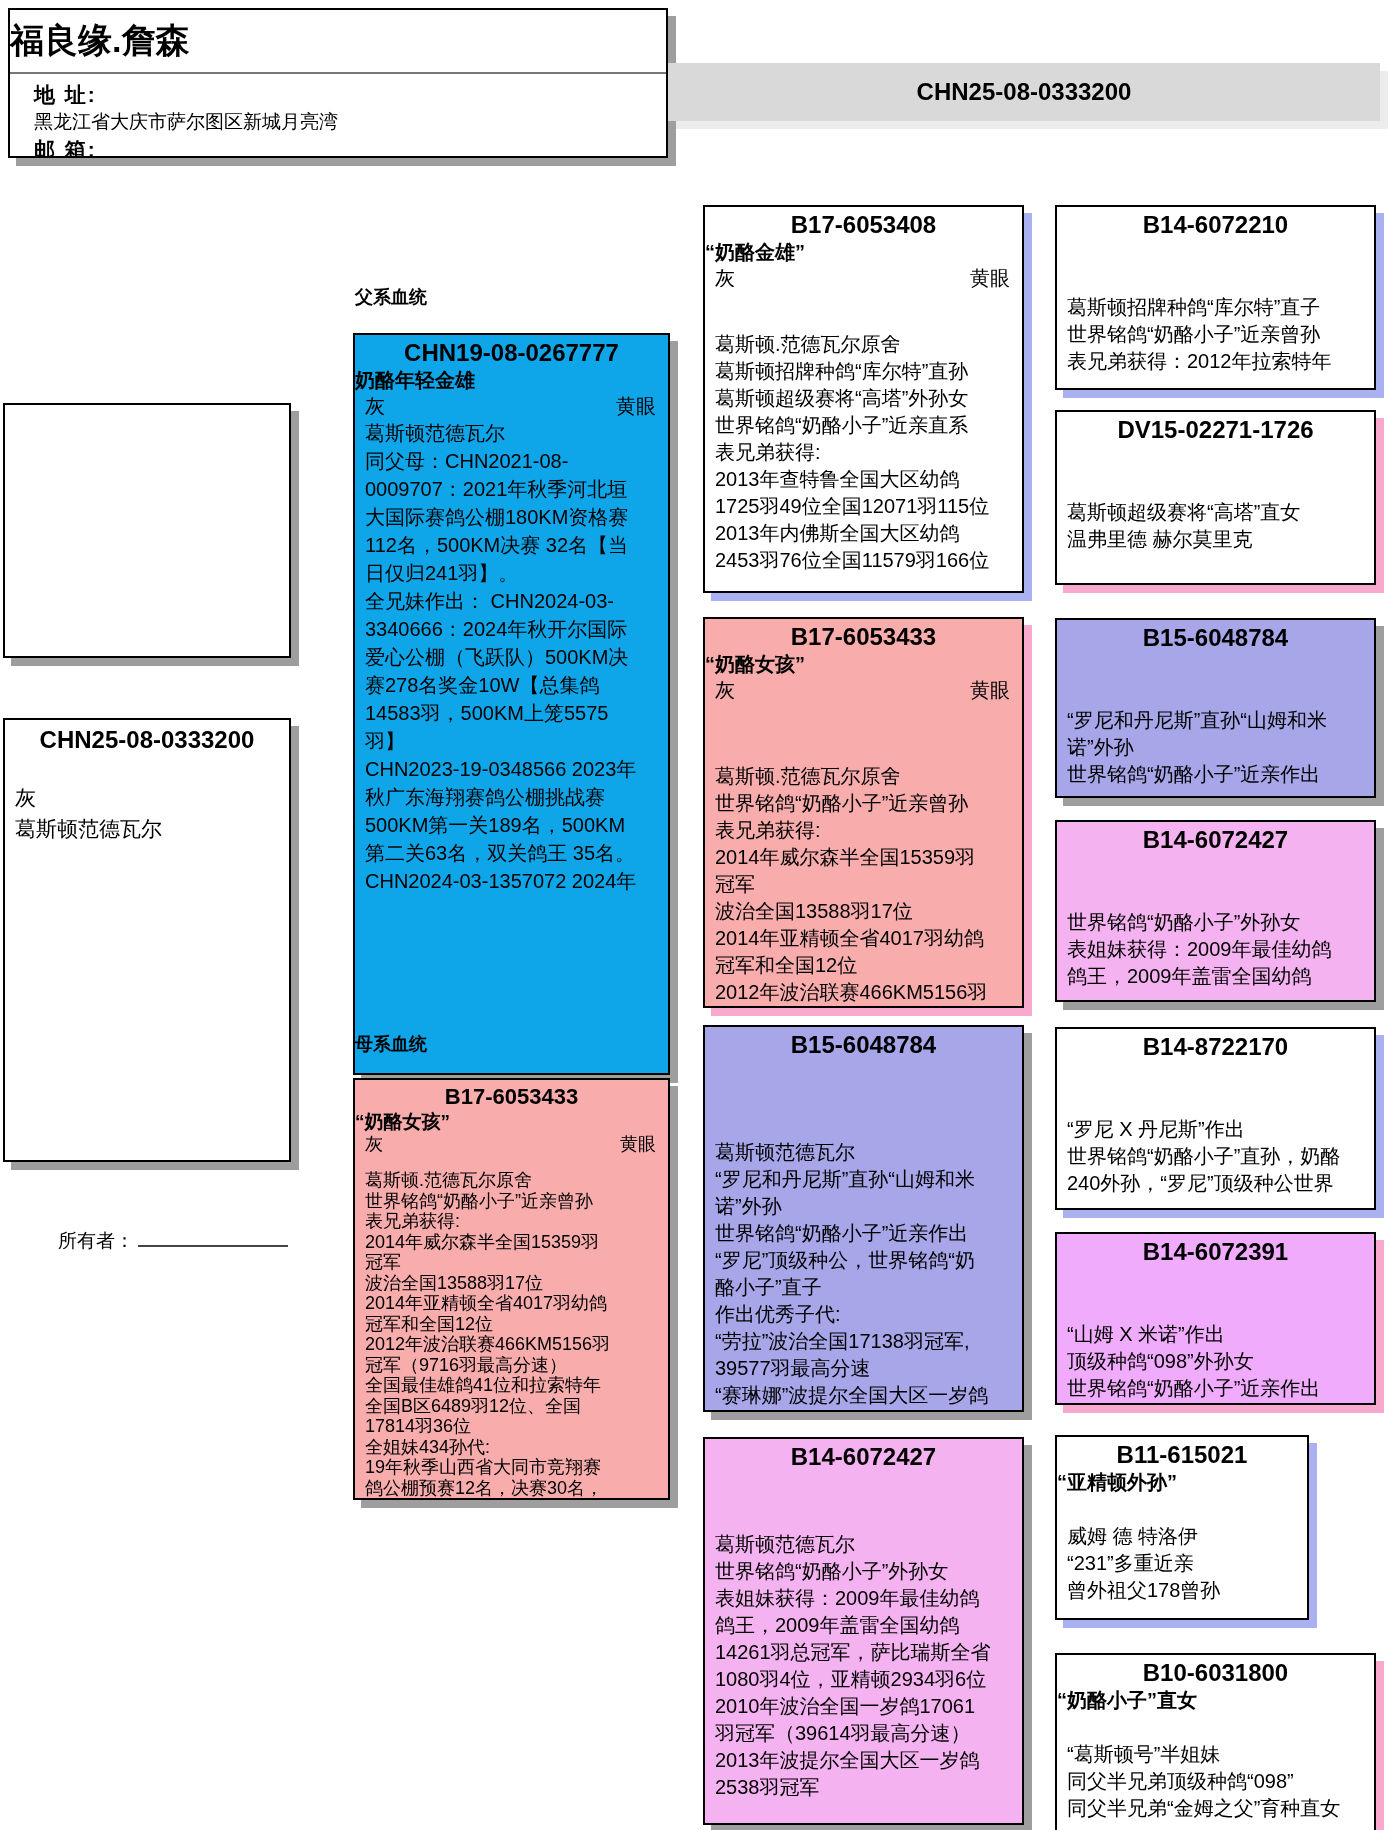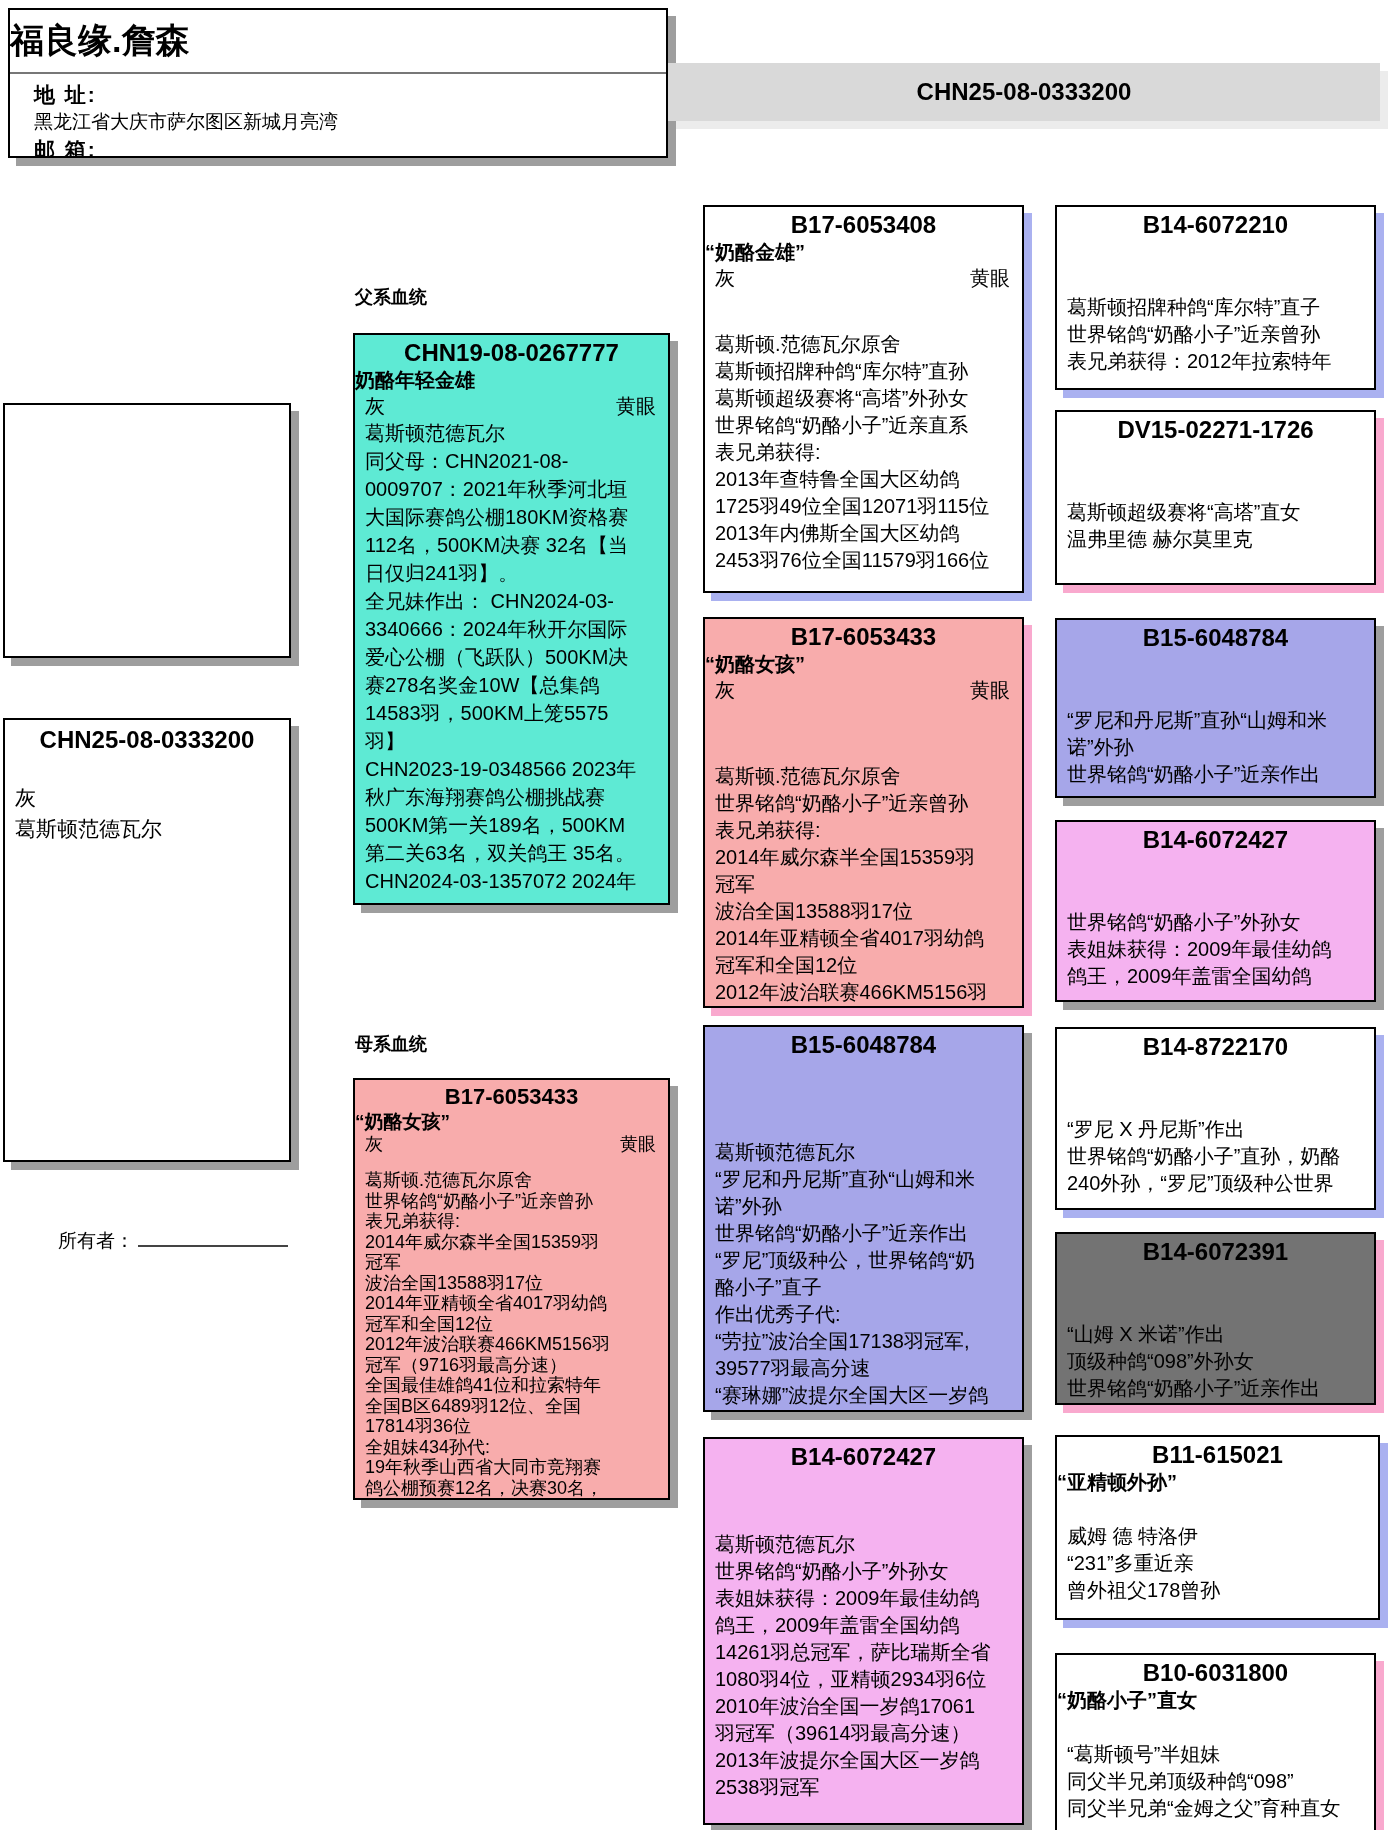--- a/index.html
+++ b/index.html
@@ -80,21 +80,21 @@
     <div class="subject-body">灰
 葛斯顿范德瓦尔</div>
   </div>
 
   <div class="abs" id="owner-row">
     <span class="lab">所有者：</span><span class="owner-line"></span>
   </div>
 
   <div class="abs section-label" style="left:355px;top:285px;">父系血统</div>
 
-  <div class="pbox father-box" style="left: 353px; top: 333px; width: 317px; height: 572px; background: #5eead4; box-shadow: rgb(158, 158, 158) 8px 8px 0px;">
+  <div class="pbox father-box" style="left: 353px; top: 333px; width: 317px; height: 742px; background: #0ea5e9; box-shadow: rgb(158, 158, 158) 8px 8px 0px;">
     <div class="bt">CHN19-08-0267777</div>
     <div class="bs">奶酪年轻金雄</div>
     <div class="eyes">
       <span>灰</span>
       <span>黄眼</span>
     </div>
     <div class="bb">葛斯顿范德瓦尔
 同父母：CHN2021-08-
 0009707：2021年秋季河北垣
 大国际赛鸽公棚180KM资格赛
@@ -231,28 +231,28 @@
 鸽王，2009年盖雷全国幼鸽</div>
   </div>
 
   <div class="pbox" style="left: 1055px; top: 1027px; width: 321px; height: 183px; background: rgb(255, 255, 255); box-shadow: rgb(170, 177, 240) 8px 8px 0px;">
     <div class="bt">B14-8722170</div>
     <div class="bb gap55">“罗尼 X 丹尼斯”作出
 世界铭鸽“奶酪小子”直孙，奶酪
 240外孙，“罗尼”顶级种公世界</div>
   </div>
 
-  <div class="pbox" style="left: 1055px; top: 1232px; width: 321px; height: 173px; background: #737373; box-shadow: rgb(249, 169, 206) 8px 8px 0px;">
+  <div class="pbox" style="left: 1055px; top: 1232px; width: 321px; height: 173px; background: #f0abfc; box-shadow: rgb(249, 169, 206) 8px 8px 0px;">
     <div class="bt">B14-6072391</div>
     <div class="bb gap55">“山姆 X 米诺”作出
 顶级种鸽“098”外孙女
 世界铭鸽“奶酪小子”近亲作出</div>
   </div>
 
-  <div class="pbox" style="left: 1055px; top: 1435px; width: 325px; height: 185px; background: rgb(255, 255, 255); box-shadow: rgb(170, 177, 240) 8px 8px 0px;">
+  <div class="pbox" style="left: 1055px; top: 1435px; width: 254px; height: 185px; background: rgb(255, 255, 255); box-shadow: rgb(170, 177, 240) 8px 8px 0px;">
     <div class="bt">B11-615021</div>
     <div class="bs">“亚精顿外孙”</div>
     <div class="bb gap28">威姆 德 特洛伊
 “231”多重近亲
 曾外祖父178曾孙</div>
   </div>
 
   <div class="pbox" style="left: 1055px; top: 1653px; width: 321px; height: 184px; background: rgb(255, 255, 255); box-shadow: rgb(249, 169, 206) 8px 8px 0px;">
     <div class="bt">B10-6031800</div>
     <div class="bs">“奶酪小子”直女</div>

